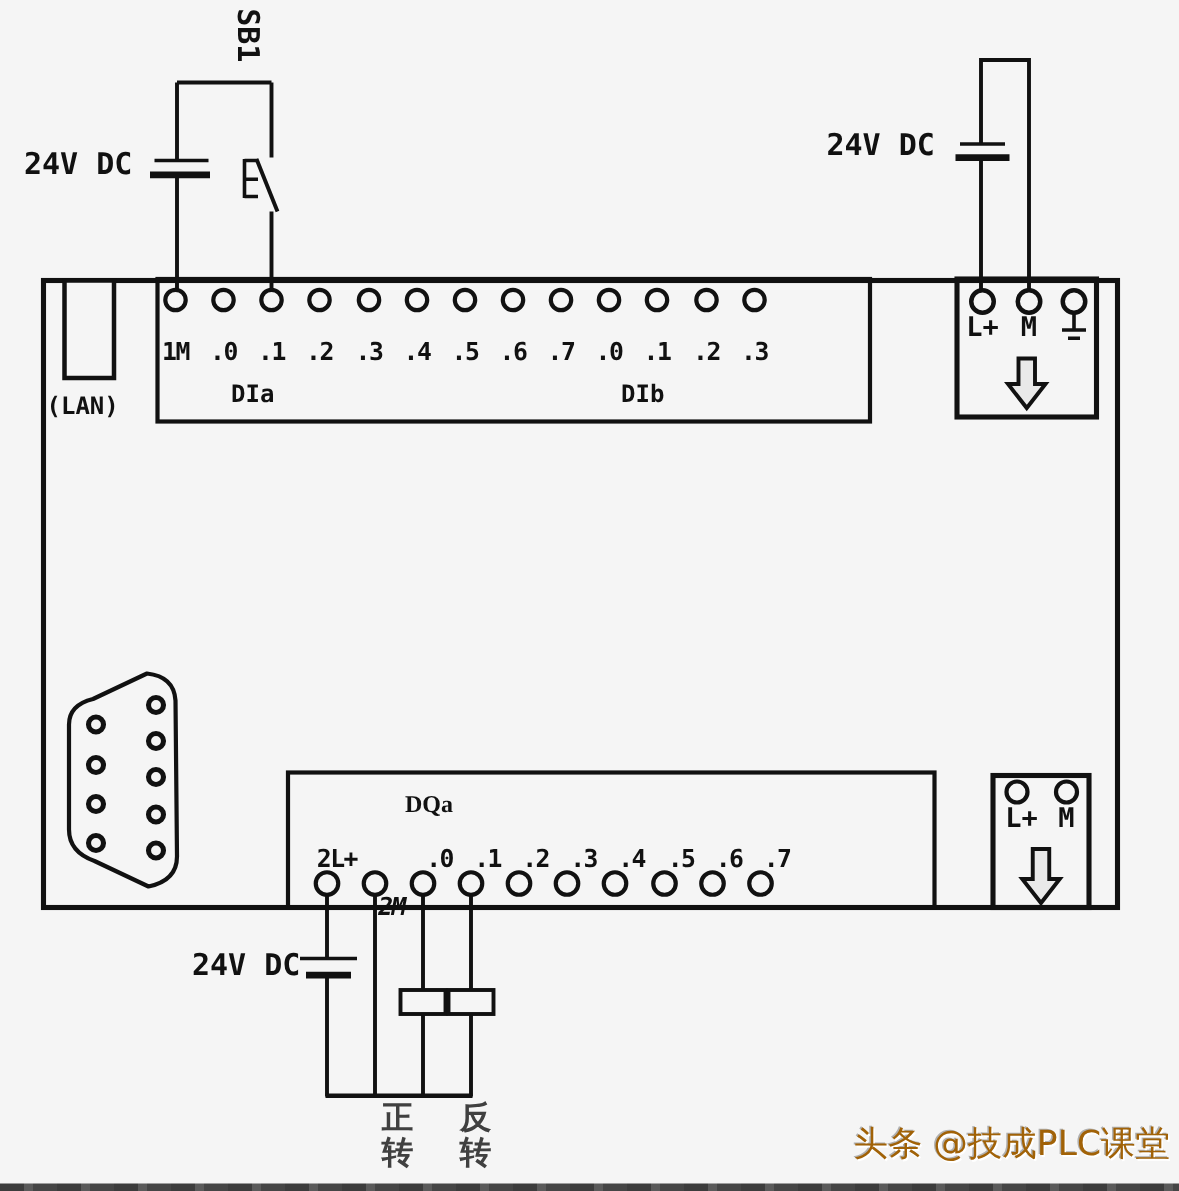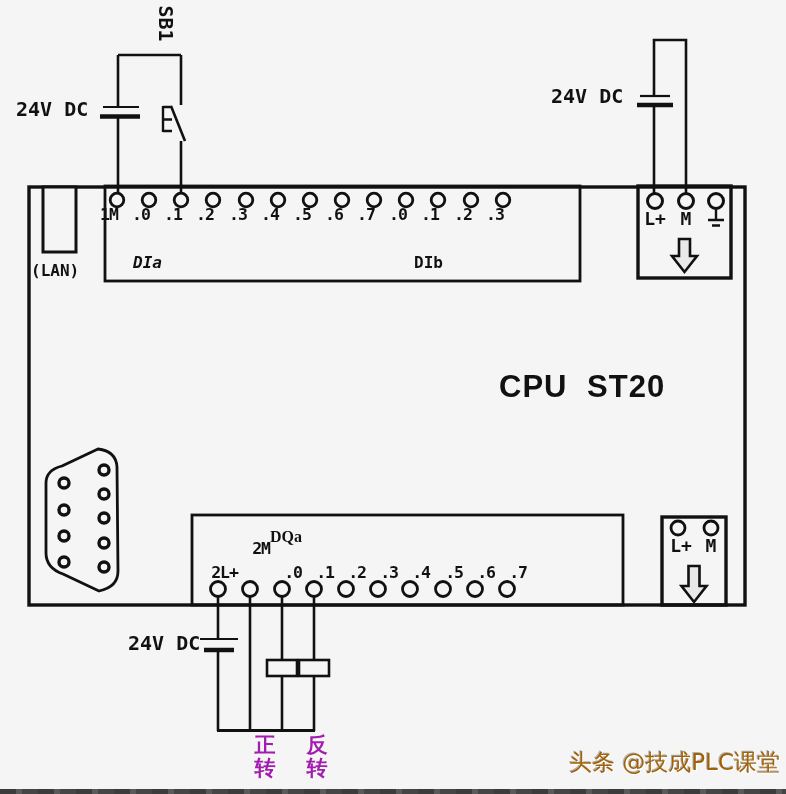--- a/index.html
+++ b/index.html
@@ -5,27 +5,27 @@
   html,body{margin:0;padding:0;background:#f5f5f5;}
   .stage{position:relative;width:786px;height:794px;background:#f5f5f5;overflow:hidden;
          font-family:"DejaVu Sans Mono", monospace;color:#111;}
   svg{position:absolute;left:0;top:0;}
   .lbl{position:absolute;font-family:"DejaVu Sans Mono", monospace;font-weight:bold;
        color:#111;white-space:pre;line-height:1.05;}
   .sz16{font-size:16px;}
   .sz17{font-size:16.5px;}
   .sz18{font-size:18px;}
   .sz20{font-size:20px;}
-  .term{width:34px;letter-spacing:-1px;}
+  .term{width:34px;text-align:center;letter-spacing:-1px;margin-top:20px;}
   .dqterm{width:40px;text-align:right;letter-spacing:-1px;}
   .sb1{left:145px;top:15px;width:40px;font-size:20px;transform:rotate(90deg);}
   .cpu{left:499px;top:371px;font-size:31px;font-weight:600;letter-spacing:1px;word-spacing:10px;
        font-family:"Liberation Sans", sans-serif;}
   .cjkcol{position:absolute;width:26px;font-size:21px;line-height:23px;word-break:break-all;
-          text-align:center;color:#a21caf;font-family:"DejaVu Sans", sans-serif;font-weight:bold;}
+          text-align:center;color:#404040;font-family:"DejaVu Sans", sans-serif;font-weight:bold;}
   .watermark{position:absolute;top:747px;right:6px;font-size:23px;color:#a16207;
              font-family:"DejaVu Sans", sans-serif;
              text-shadow:1px 1px 0 #ffffff,-1px -1px 0 #b0b0b0;}
   .bottomstrip{position:absolute;left:0;top:789px;width:786px;height:5px;
                background:repeating-linear-gradient(90deg,#3c3c3c 0 16px,#5a5a5a 16px 22px,#454545 22px 38px);}
 </style>
 </head>
 <body>
 
 <div class="stage">
@@ -129,44 +129,43 @@
       <rect x="267" y="660" width="30" height="16" fill="#f5f5f5" stroke-width="2.6"></rect>
       <rect x="299" y="660" width="30" height="16" fill="#f5f5f5" stroke-width="2.6"></rect>
     </g>
   </svg>
 
   <span class="lbl sb1">SB1</span>
   <span class="lbl sz20" style="left:16px;top:99px;">24V DC</span>
   <span class="lbl sz20" style="left:551px;top:86px;">24V DC</span>
   <span class="lbl sz20" style="left:128px;top:633px;">24V DC</span>
   <span class="lbl sz16" style="left:31px;top:263px;">(LAN)</span>
-  <span class="lbl cpu">CPU ST20</span>
 
   <span class="lbl sz17 term" style="left:100px;top:206px;">1M</span>
   <span class="lbl sz17 term" style="left:132px;top:206px;">.0</span>
   <span class="lbl sz17 term" style="left:164px;top:206px;">.1</span>
   <span class="lbl sz17 term" style="left:196px;top:206px;">.2</span>
   <span class="lbl sz17 term" style="left:229px;top:206px;">.3</span>
   <span class="lbl sz17 term" style="left:261px;top:206px;">.4</span>
   <span class="lbl sz17 term" style="left:293px;top:206px;">.5</span>
   <span class="lbl sz17 term" style="left:325px;top:206px;">.6</span>
   <span class="lbl sz17 term" style="left:357px;top:206px;">.7</span>
   <span class="lbl sz17 term" style="left:389px;top:206px;">.0</span>
   <span class="lbl sz17 term" style="left:421px;top:206px;">.1</span>
   <span class="lbl sz17 term" style="left:454px;top:206px;">.2</span>
   <span class="lbl sz17 term" style="left:486px;top:206px;">.3</span>
 
-  <span class="lbl sz16" style="left:133px;top:255px;font-style:italic;">DIa</span>
+  <span class="lbl sz16" style="left:154px;top:255px;">DIa</span>
   <span class="lbl sz16" style="left:414px;top:255px;">DIb</span>
 
   <span class="lbl sz18" style="left:640px;top:210px;width:30px;text-align:center;">L+</span>
   <span class="lbl sz18" style="left:671px;top:210px;width:30px;text-align:center;">M</span>
 
   <span class="lbl sz17 dqterm" style="left:198px;top:564px;">2L+</span>
-  <span class="lbl sz17 dqterm" style="left:230px;top:540px;">2M</span>
+  <span class="lbl sz17 dqterm" style="left:230px;top:596px;font-style:italic;">2M</span>
   <span class="lbl sz17 dqterm" style="left:262px;top:564px;">.0</span>
   <span class="lbl sz17 dqterm" style="left:294px;top:564px;">.1</span>
   <span class="lbl sz17 dqterm" style="left:326px;top:564px;">.2</span>
   <span class="lbl sz17 dqterm" style="left:358px;top:564px;">.3</span>
   <span class="lbl sz17 dqterm" style="left:390px;top:564px;">.4</span>
   <span class="lbl sz17 dqterm" style="left:423px;top:564px;">.5</span>
   <span class="lbl sz17 dqterm" style="left:455px;top:564px;">.6</span>
   <span class="lbl sz17 dqterm" style="left:487px;top:564px;">.7</span>
 
   <span class="lbl sz16" style="left:270px;top:529px;font-family:Liberation Serif, serif;">DQa</span>

